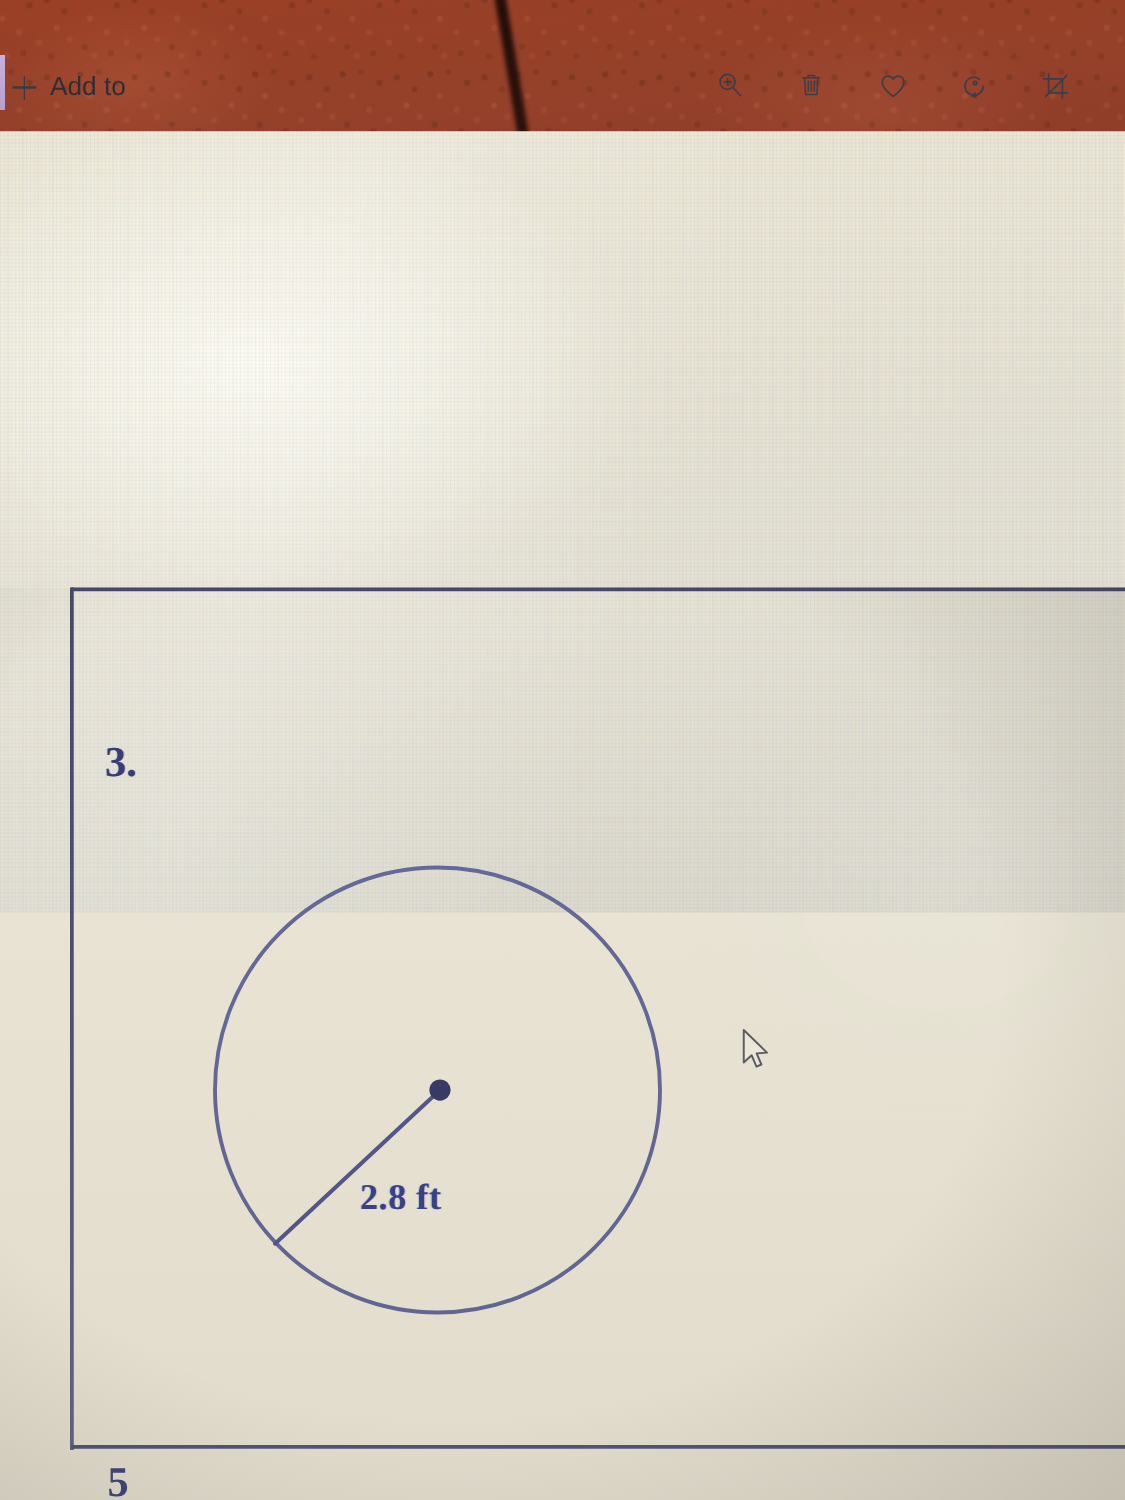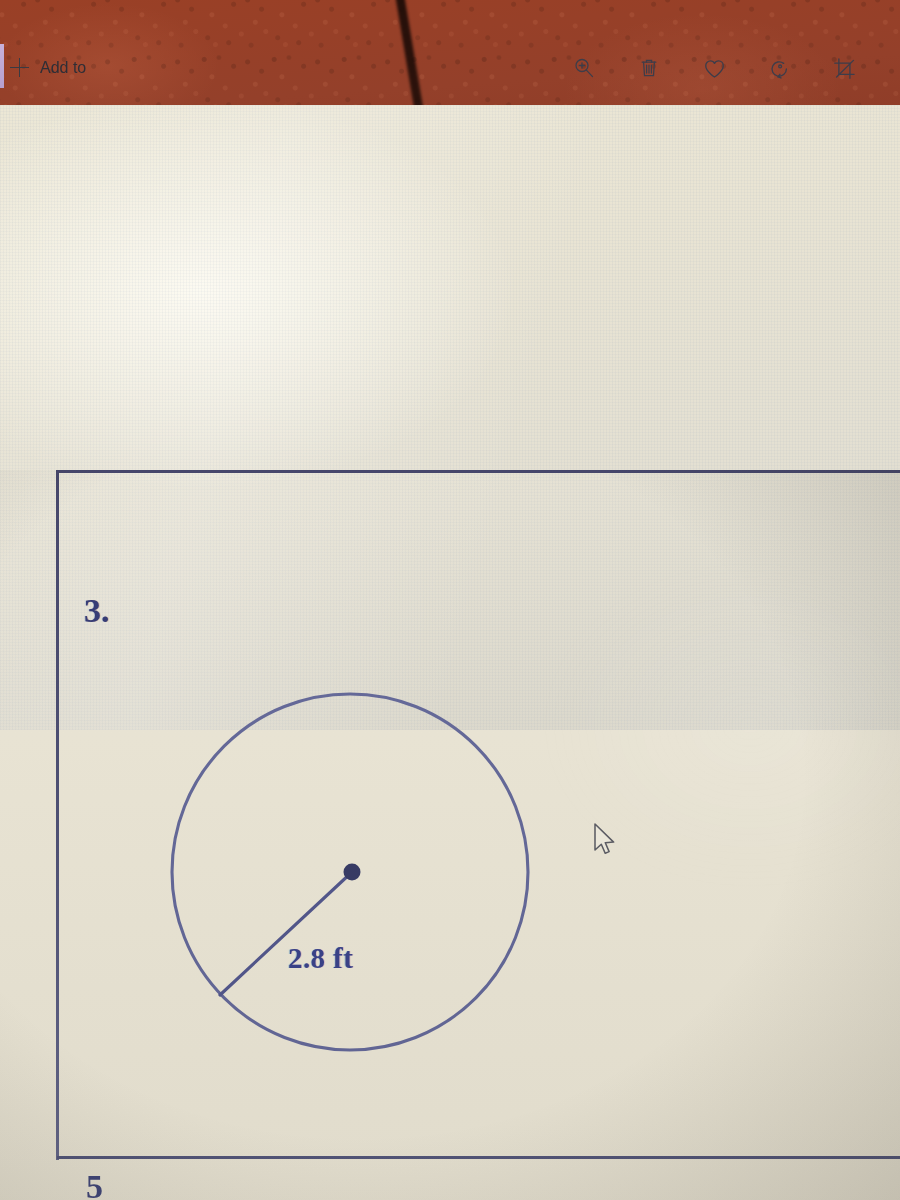--- a/index.html
+++ b/index.html
@@ -165,21 +165,21 @@
     background: linear-gradient(to bottom, #c7b2da, #b6a0cf);
     filter: blur(0.5px);
   }
   .addto {
     position: absolute;
     left: 10px; top: 58px;
     display: flex;
     align-items: center;
     gap: 11px;
     color: #2e2e36;
-    font-size: 16px;
+    font-size: 21px;
     text-align: right;
   }
   .plus-icon {
     position: relative;
     width: 19px; height: 19px;
     display: inline-block;
   }
   .plus-icon::before, .plus-icon::after {
     content: "";
     position: absolute;

